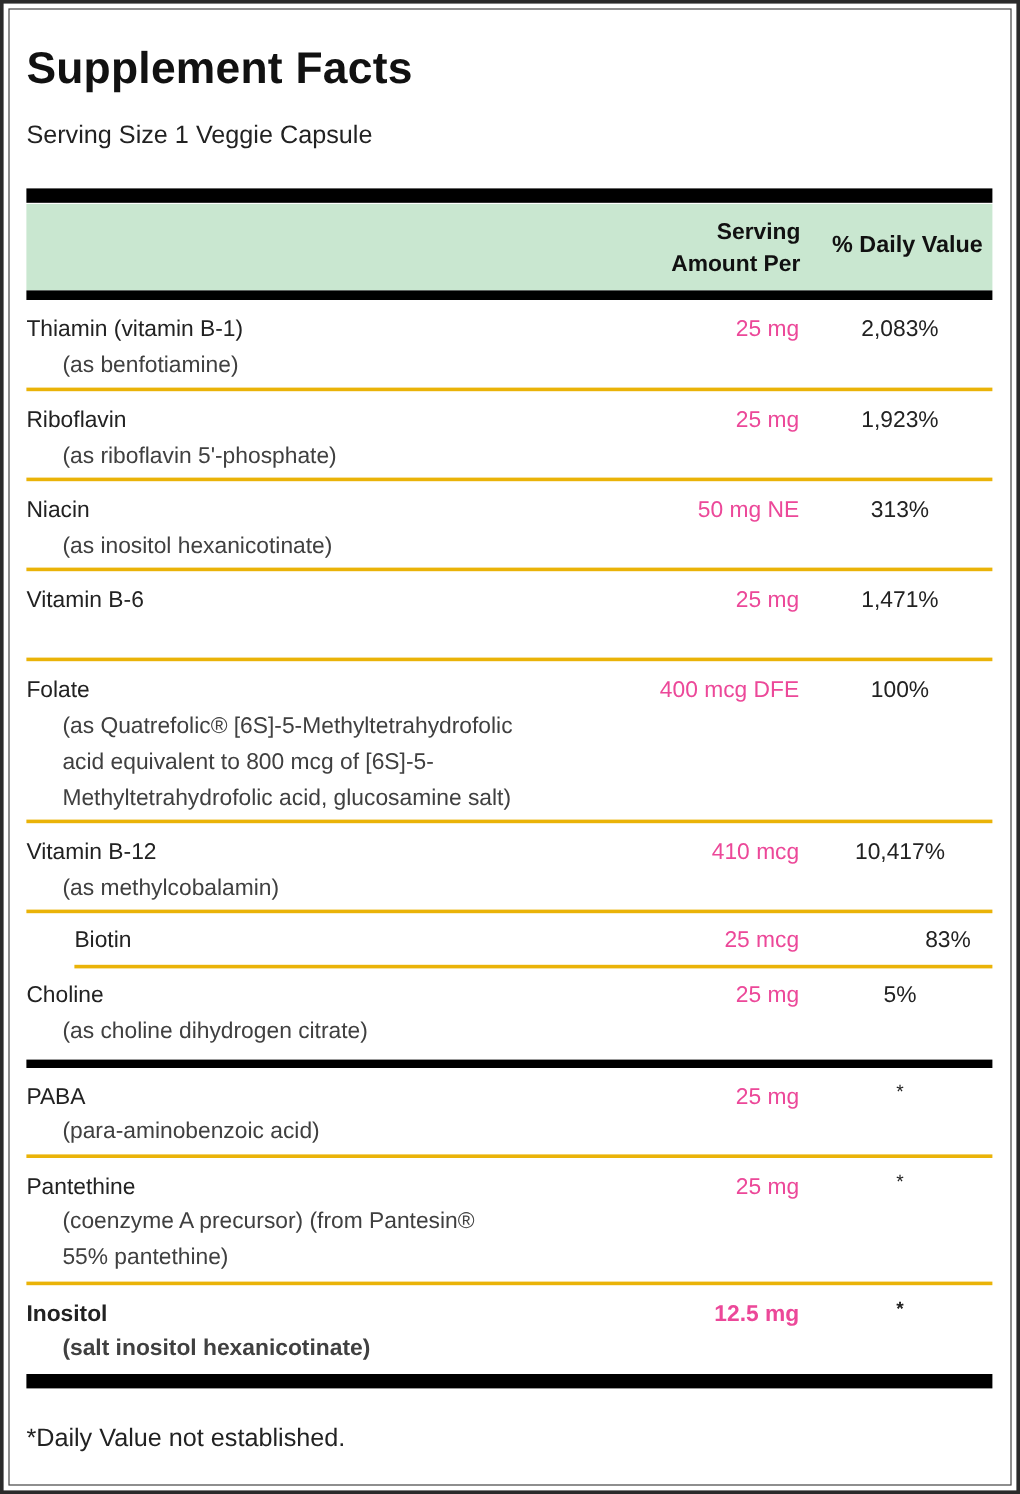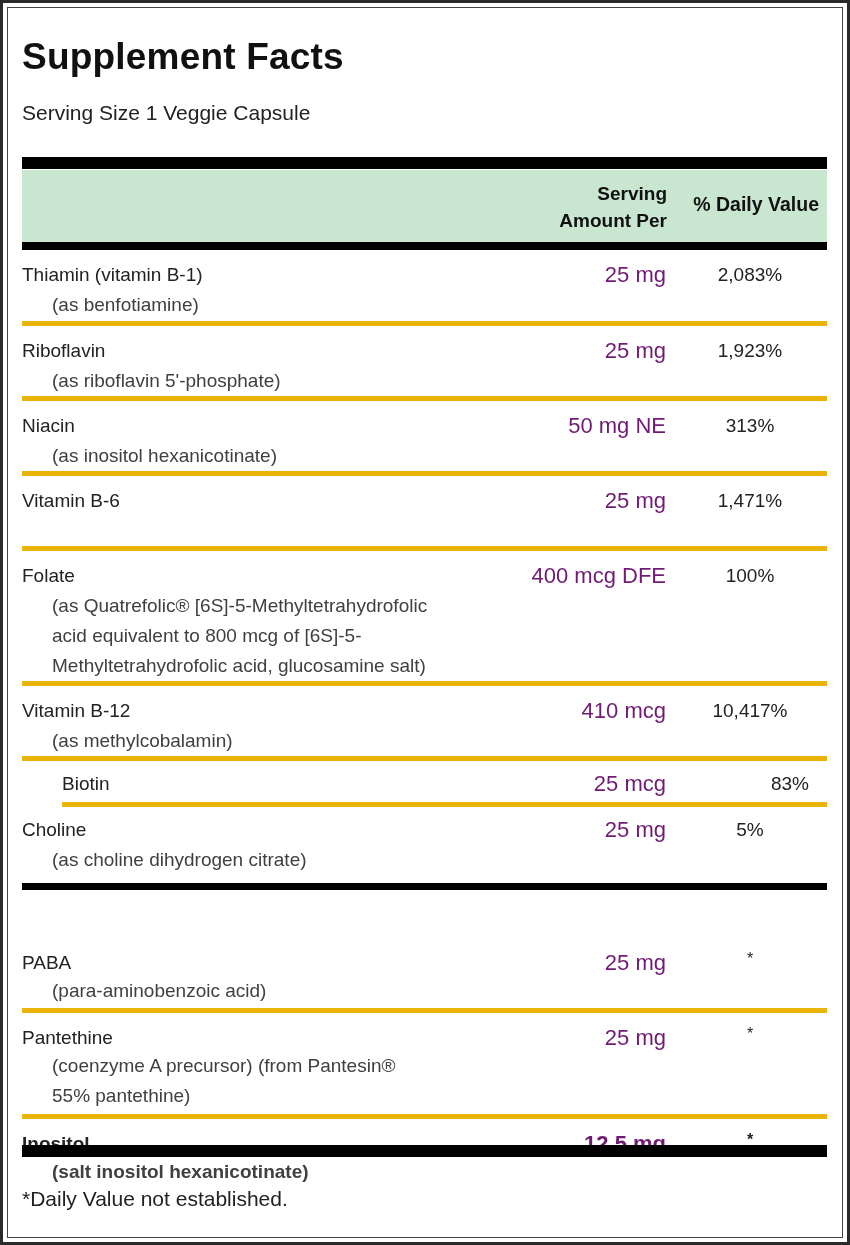--- a/index.html
+++ b/index.html
@@ -12,25 +12,25 @@
   .panel { position: absolute; left: 22px; top: 0; width: 805px; }
   .title { position: absolute; left: 0; top: 36px; font-size: 37px; font-weight: bold;
            color: #111; letter-spacing: 0.2px; white-space: nowrap; }
   .serving { position: absolute; left: 0; top: 101px; font-size: 21px; color: #222; white-space: nowrap; }
   .bar-thick { position: absolute; left: 0; width: 805px; background: #000; }
   .header { position: absolute; left: 0; top: 170px; width: 805px; height: 72px; background: #c9e7d0; }
   .h-amount { position: absolute; right: 160px; top: 10px; width: 160px; text-align: right;
               font-size: 19px; font-weight: bold; line-height: 27px; color: #111; }
   .h-dv { position: absolute; right: 8px; top: 23px; font-size: 19.5px; font-weight: bold; color: #111; white-space: nowrap; }
   .rows { position: absolute; left: 0; width: 805px; }
-  .row { position: relative; border-bottom: 5px solid #eab308; box-sizing: border-box; }
+  .row { position: relative; border-bottom: 3px solid #eab308; box-sizing: border-box; }
   .row.last { border-bottom: none; }
   .name { position: absolute; left: 0; top: 10px; font-size: 19px; line-height: 30px; color: #222; white-space: nowrap; }
   .sub { position: absolute; left: 30px; font-size: 19px; line-height: 30px; color: #404040; white-space: pre-line; }
-  .amt { position: absolute; right: 161px; top: 10px; font-size: 22px; line-height: 30px; color: #701a75; text-align: left; white-space: nowrap; }
+  .amt { position: absolute; right: 161px; top: 10px; font-size: 19px; line-height: 30px; color: #ec4899; text-align: left; white-space: nowrap; }
   .dv { position: absolute; left: 678px; width: 100px; top: 10px; font-size: 19px; line-height: 30px; color: #222; text-align: center; white-space: nowrap; }
   .dv.star { top: 6px; font-size: 16px; }
   .footnote { position: absolute; left: 0; top: 1187px; font-size: 21px; color: #222; white-space: nowrap; }
 </style>
 </head>
 <body>
 
 <div class="frame-outer"></div>
 <div class="frame-inner"></div>
 
@@ -95,21 +95,21 @@
       <div class="name" style="top:8px;">Choline</div>
       <div class="sub" style="top:38px;">(as choline dihydrogen citrate)</div>
       <div class="amt" style="top:8px;">25 mg</div>
       <div class="dv" style="top:8px;">5%</div>
     </div>
   </div>
 
   <div class="bar-thick" style="top:883px;height:7px;"></div>
 
   <div class="rows" style="top:890px;">
-    <div class="row" style="height:75px;margin-top:48px;">
+    <div class="row" style="height:75px;">
       <div class="name">PABA</div>
       <div class="sub" style="top:38px;">(para-aminobenzoic acid)</div>
       <div class="amt">25 mg</div>
       <div class="dv star">*</div>
     </div>
     <div class="row" style="height:106px;">
       <div class="name">Pantethine</div>
       <div class="sub" style="top:38px;">(coenzyme A precursor) (from Pantesin®
 55% pantethine)</div>
       <div class="amt">25 mg</div>

